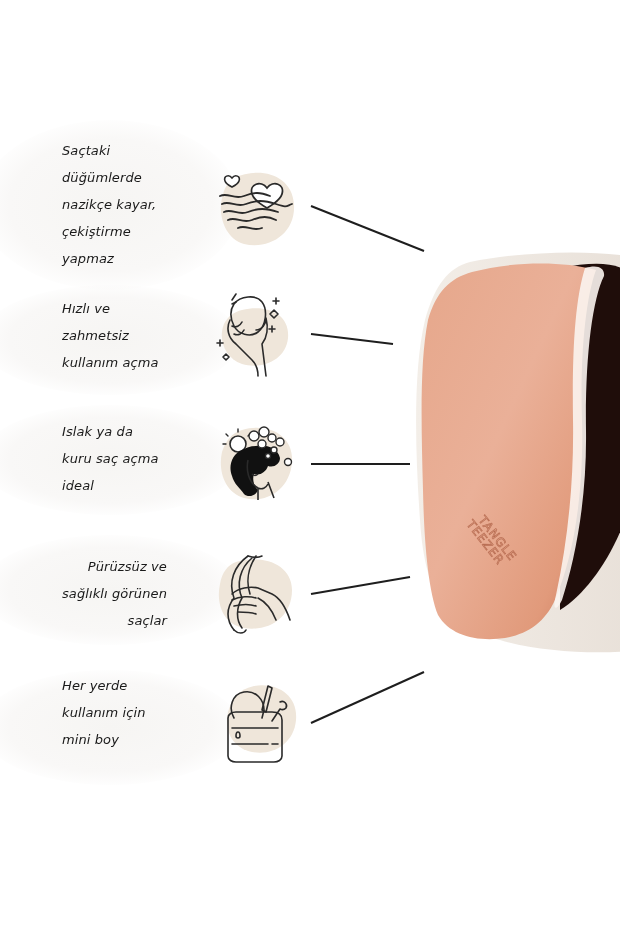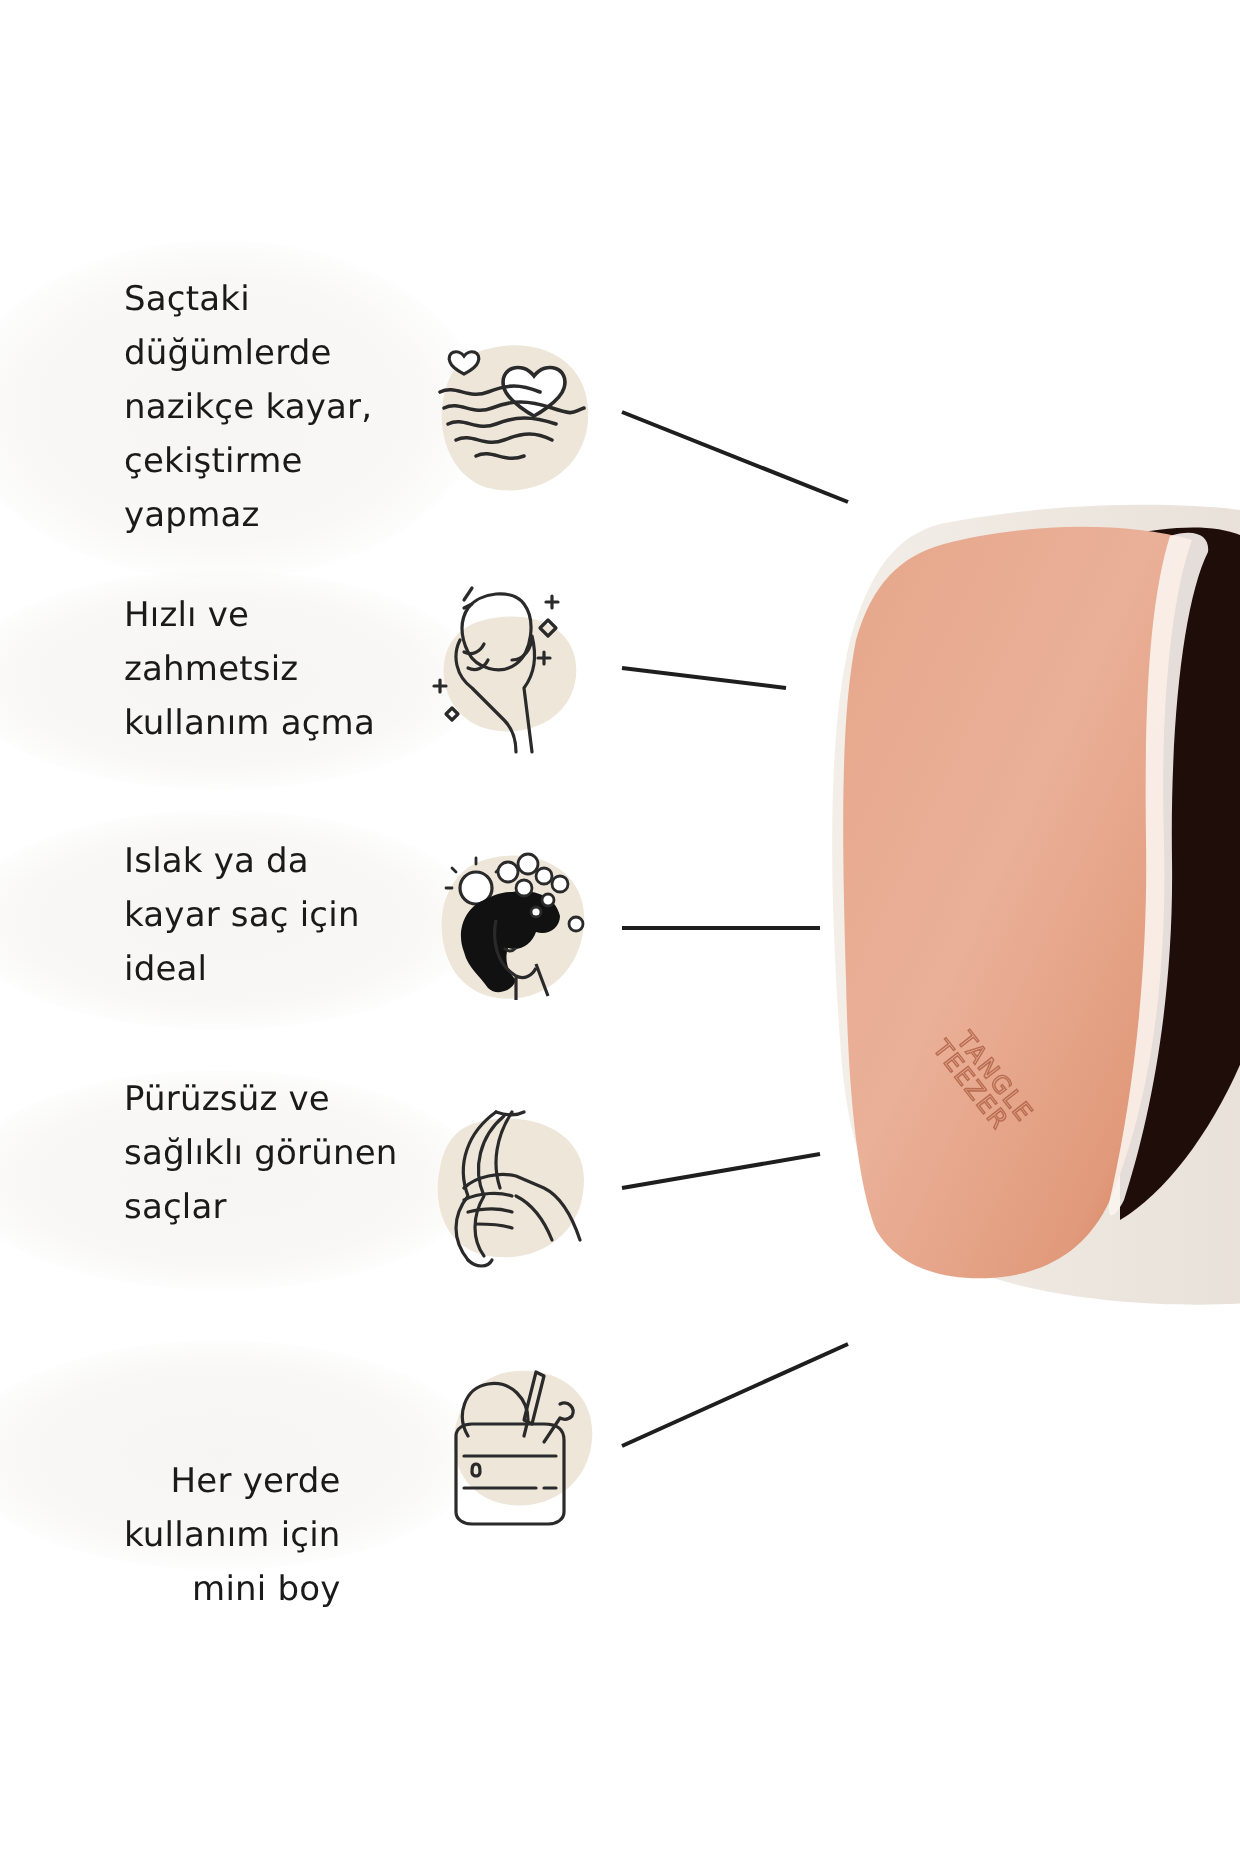--- a/index.html
+++ b/index.html
@@ -8,22 +8,22 @@
     background: #ffffff;
     font-family: "DejaVu Sans", sans-serif;
     color: #1e1e1e;
   }
   .blob-bg {
     position: absolute; border-radius: 50%;
     background: radial-gradient(ellipse at center, #f6f5f3 0%, #f9f8f7 55%, rgba(255,255,255,0) 75%);
   }
   .feature-text {
     position: absolute; left: 62px;
-    font-size: 17px; line-height: 27px; letter-spacing: 0.1px;
-    white-space: pre-line; color: #1a1a1a;
+    font-size: 13px; line-height: 27px; letter-spacing: 0.1px;
+    white-space: pre-line; color: #1a1a1a; font-style: italic;
   }
   .icon-wrap { position: absolute; width: 86px; height: 86px; }
   .icon-wrap svg { width: 100%; height: 100%; overflow: visible; }
   .connectors { position: absolute; left: 0; top: 0; width: 620px; height: 930px; pointer-events: none; }
   .brush { position: absolute; left: 0; top: 0; width: 620px; height: 930px; }
 </style>
 </head>
 <body>
 
 <div class="blob-bg" style="left:-20px;top:120px;width:260px;height:170px;"></div>
@@ -103,21 +103,21 @@
       <path d="M62,20 l4,4 l-4,4 l-4,-4 z"></path>
       <path d="M64,8 v6 M61,11 h6"></path>
       <path d="M60,36 v6 M57,39 h6"></path>
       <path d="M8,50 v6 M5,53 h6"></path>
       <path d="M14,64 l3,3 l-3,3 l-3,-3 z"></path>
     </g>
   </svg>
 </div>
 
 <div class="feature-text" style="top:418px;">Islak ya da
-kayar saç için
+kuru saç açma
 ideal</div>
 <div class="icon-wrap" style="left:214px;top:422px;">
   <svg viewBox="0 0 86 86">
     <path d="M28,8 C55,0 80,14 78,40 C76,68 52,82 30,76 C10,70 4,48 8,30 C12,18 18,11 28,8 Z" fill="#efe6da"></path>
     <circle cx="24" cy="22" r="8" fill="#fff" stroke="#2a2a2a" stroke-width="1.6"></circle>
     <g stroke="#2a2a2a" stroke-width="1.4" stroke-linecap="round">
       <path d="M24,10 v-3 M14,14 l-2,-2 M12,22 h-3 M34,14 l2,-2"></path>
     </g>
     <path d="M28,28 c-10,4 -14,16 -10,26 c2,8 8,12 12,18 c4,4 12,2 14,-4 c-4,-4 -6,-10 -4,-16 c6,2 12,-2 14,-8 c6,2 12,-2 12,-8 c-2,-10 -14,-14 -24,-12 c-6,0 -10,2 -14,4 z" fill="#111"></path>
     <path d="M34,38 c-2,10 0,22 10,28 c4,2 8,0 10,-4 M44,66 l0,12 M54,60 l6,16" fill="none" stroke="#2a2a2a" stroke-width="1.6"></path>
@@ -128,40 +128,40 @@
         <circle cx="58" cy="16" r="4"></circle>
       <circle cx="66" cy="20" r="4"></circle>
         <circle cx="48" cy="22" r="4"></circle>
         <circle cx="60" cy="28" r="3"></circle>
       <circle cx="74" cy="40" r="3.5"></circle>
         <circle cx="54" cy="34" r="2.5"></circle>
     </g>
   </svg>
 </div>
 
-<div class="feature-text" style="top:537px;">Pürüzsüz ve
+<div class="feature-text" style="top:553px;text-align:right;">Pürüzsüz ve
 sağlıklı görünen
 saçlar</div>
 <div class="icon-wrap" style="left:212px;top:552px;">
   <svg viewBox="0 0 86 86">
     <path d="M24,10 C50,2 80,12 80,38 C80,66 56,80 32,76 C10,72 4,50 8,32 C10,20 16,13 24,10 Z" fill="#efe6da"></path>
     <g fill="none" stroke="#2a2a2a" stroke-width="1.6" stroke-linecap="round" stroke-linejoin="round">
       <path d="M36,4 c-14,10 -20,26 -14,42 c-8,10 -8,22 0,32"></path>
       <path d="M40,6 c-12,10 -16,26 -10,40 c-6,10 -6,22 0,30"></path>
       <path d="M44,4 c-8,12 -10,26 -6,38"></path>
       <path d="M36,4 c6,2 10,2 14,0"></path>
       <path d="M22,78 c4,4 10,4 12,0"></path>
       <path d="M20,42 c6,-6 18,-8 26,-6 l14,6 c8,4 14,14 18,26"></path>
       <path d="M20,48 c8,-4 18,-4 24,-2 M22,54 c8,-2 16,-2 22,0 M26,60 c6,0 12,0 18,2"></path>
       <path d="M46,46 c8,4 14,12 18,22"></path>
     </g>
   </svg>
 </div>
 
-<div class="feature-text" style="top:728px;text-align:right;">Her yerde
+<div class="feature-text" style="top:672px;">Her yerde
 kullanım için
 mini boy</div>
 <div class="icon-wrap" style="left:214px;top:680px;">
   <svg viewBox="0 0 86 86">
     <path d="M40,6 C64,2 84,16 82,40 C80,64 58,76 38,72 C18,68 10,50 14,32 C18,18 26,9 40,6 Z" fill="#efe6da"></path>
     <g fill="none" stroke="#2a2a2a" stroke-width="1.6" stroke-linecap="round" stroke-linejoin="round">
       <path d="M20,38 c-6,-10 -2,-24 10,-26 c12,-2 20,8 20,18 l-2,8"></path>
       <path d="M54,6 l4,2 l-6,24 l-4,-2 z"></path>
       <path d="M66,22 c4,-2 8,2 6,6 c-2,2 -4,2 -6,1 l-8,12"></path>
       <path d="M14,38 c0,-4 4,-6 8,-6 h36 c6,0 10,2 10,8 v36 c0,4 -4,6 -8,6 h-38 c-4,0 -8,-2 -8,-6 z"></path>

